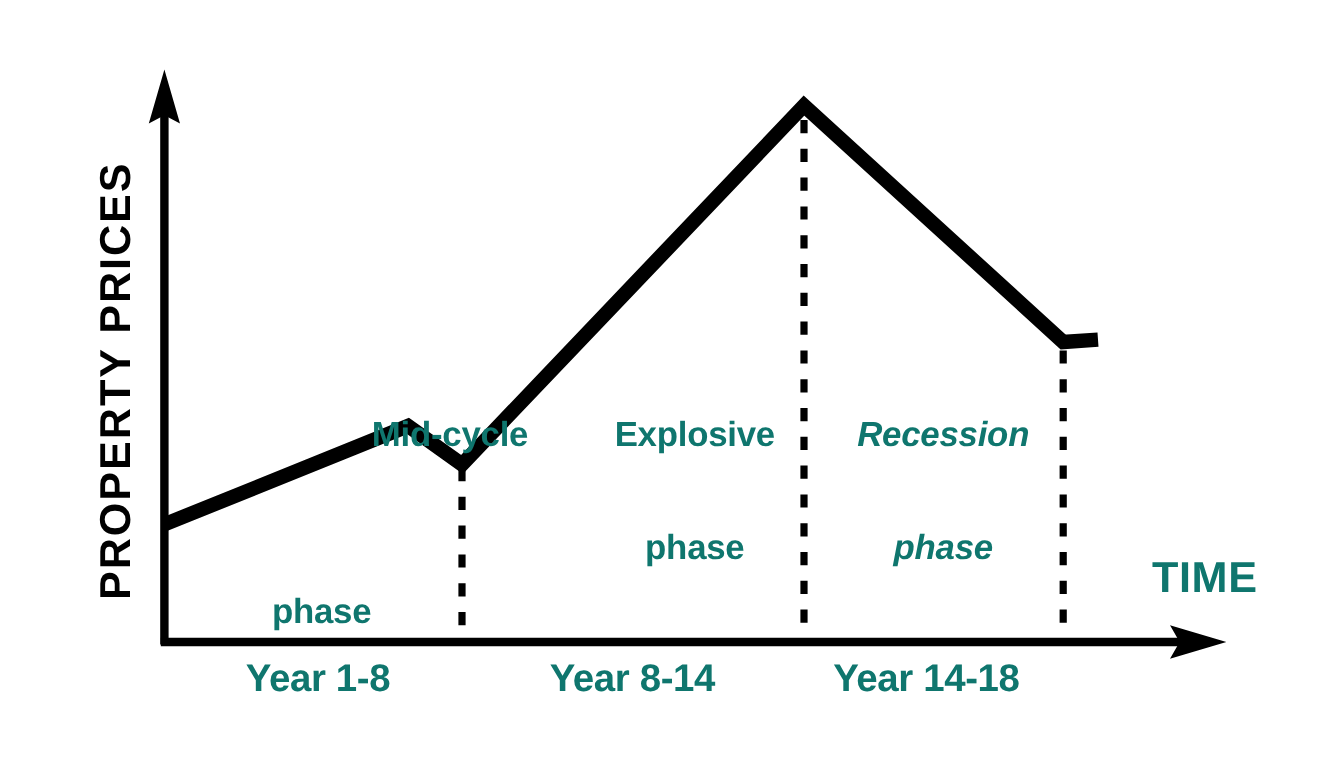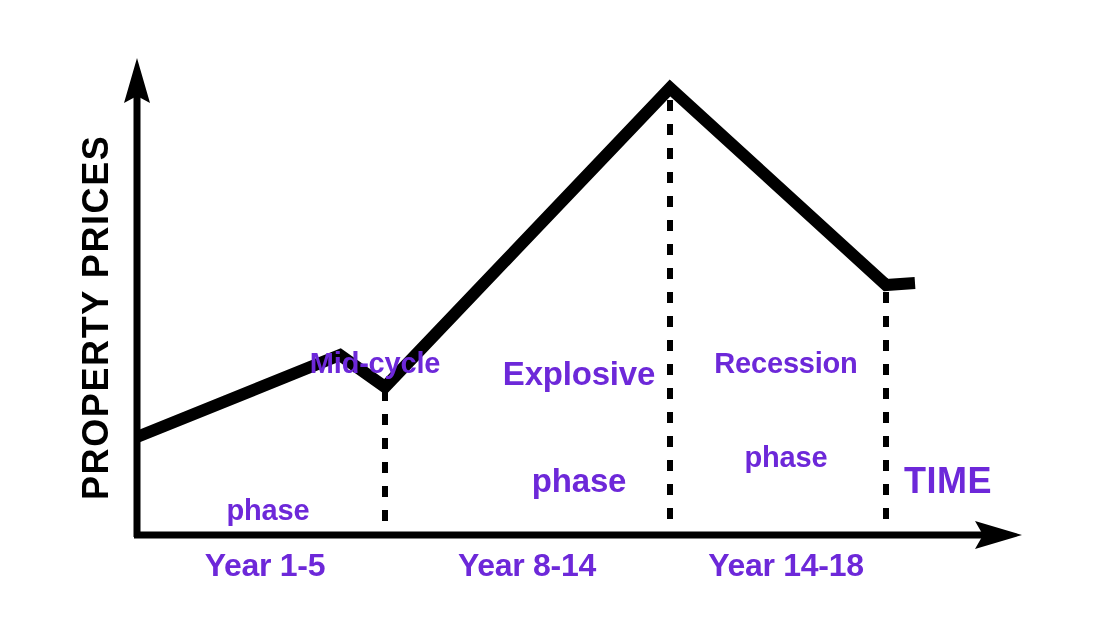--- a/index.html
+++ b/index.html
@@ -23,21 +23,21 @@
     top: 0;
     left: 0;
     width: 1104px;
     height: 632px;
     display: block;
   }
   .lbl {
     position: absolute;
     font-family: "Liberation Sans", sans-serif;
     font-weight: bold;
-    color: #6d28d9;
+    color: #0f766e;
     white-space: pre;
     line-height: 1.08;
     text-align: center;
     letter-spacing: -0.2px;
   }
   
   #y-axis-title {
     position: absolute;
     left: 0px;
     top: 0px;
@@ -52,60 +52,61 @@
     font-weight: bold;
     font-size: 36px;
     letter-spacing: 1.6px;
     color: #000000;
     display: flex;
     align-items: center;
     justify-content: flex-start;
     white-space: pre;
   }
   #x-axis-title {
-    left: 904px;
+    left: 960px;
     top: 462px;
     font-size: 36px;
     letter-spacing: 0.5px;
     text-align: left;
   }
   
   #label-midcycle {
     left: 282px;
     top: 285px;
     width: 186px;
     font-size: 29px;
   }
   #label-explosive {
     left: 485px;
     top: 285px;
     width: 188px;
-    font-size: 33px;
+    font-size: 29px;
   }
   #label-recession {
     left: 692px;
     top: 285px;
     width: 188px;
     font-size: 29px;
+    font-style: italic;
   }
   #label-recovery {
     left: 172px;
     top: 432px;
     width: 192px;
     font-size: 29px;
   }
   
   .period-label {
     top: 548px;
     font-size: 32px;
     letter-spacing: -0.3px;
   }
   #period-0 { left: 165px; width: 200px; }
   #period-1 { left: 427px; width: 200px; }
-  #period-2 { left: 682px; width: 208px; }
+  #period-2 { left: 668px; width: 208px; }
 </style>
 </head>
 <body>
 
 <div id="chart-root">
 
   <svg id="chart-svg" viewBox="0 0 1104 632">
 
     <g>
       <line x1="137" y1="537" x2="137" y2="85" stroke="#000000" stroke-width="7" stroke-linecap="butt"></line>
@@ -141,17 +142,17 @@
 
   <div id="label-recession" class="lbl">
     <div>Recession</div>
     <div>phase</div>
   </div>
 
   <div id="label-recovery" class="lbl">
     <div>phase</div>
   </div>
 
-  <div id="period-0" class="lbl period-label">Year 1-5</div>
+  <div id="period-0" class="lbl period-label">Year 1-8</div>
   <div id="period-1" class="lbl period-label">Year 8-14</div>
   <div id="period-2" class="lbl period-label">Year 14-18</div>
 
 </div>
 
 </body></html>

